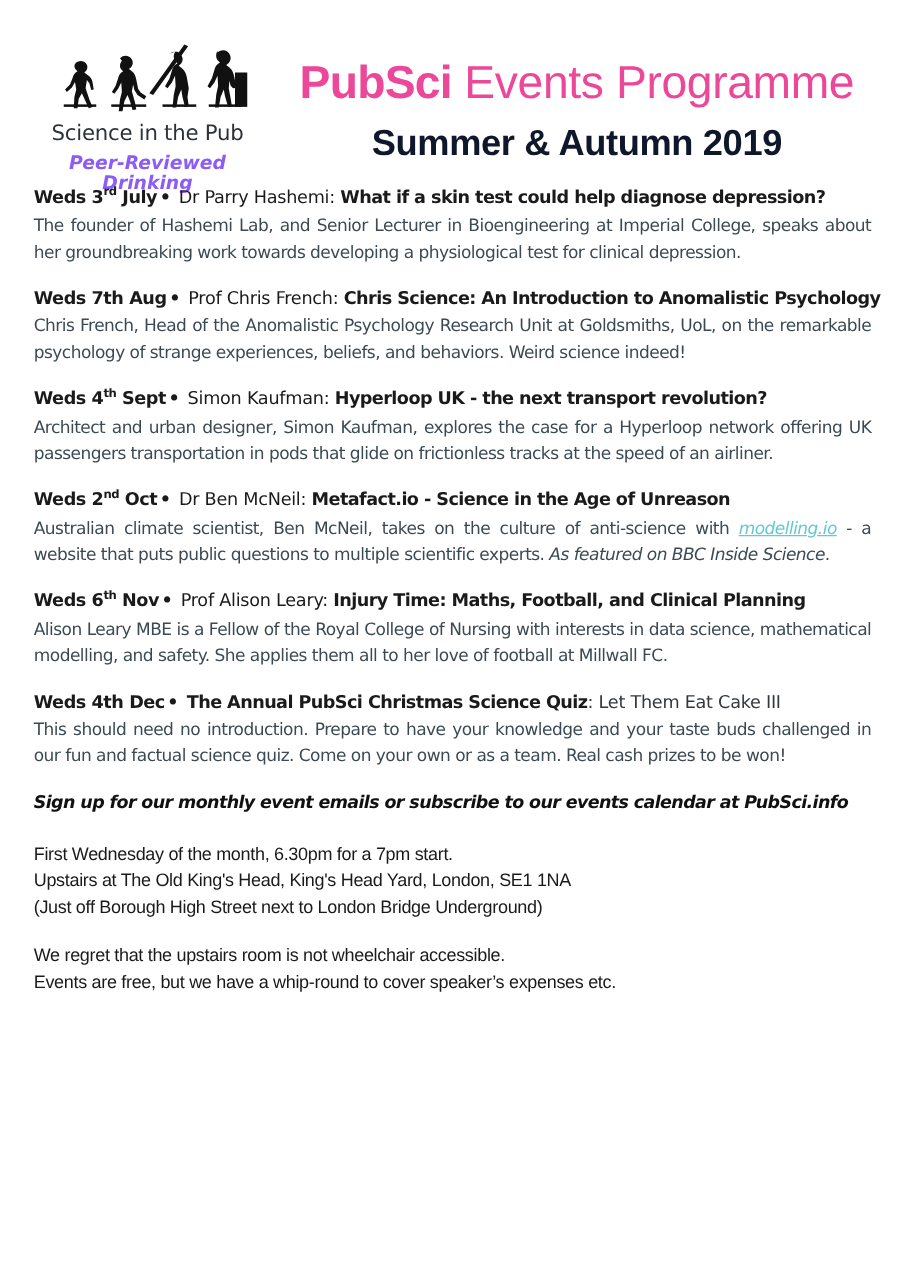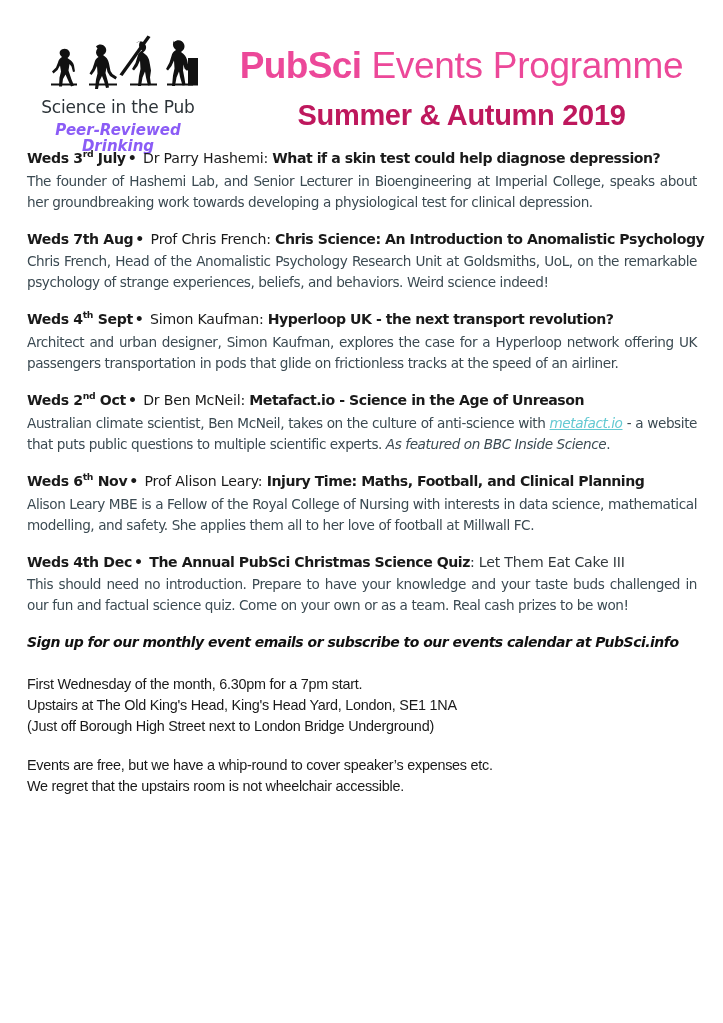--- a/index.html
+++ b/index.html
@@ -81,21 +81,21 @@
     letter-spacing: -0.6px;
   }
   .main-title .rest {
     font-weight: 400;
     letter-spacing: -0.3px;
   }
   .sub-title {
     font-family: "Liberation Sans", sans-serif;
     font-size: 29px;
     font-weight: bold;
-    color: #be185d;
+    color: #0f172a;
     margin-top: 13px;
     letter-spacing: -0.3px;
   }
 
   
   .events {
     padding: 0 26px 0 27px;
   }
   .event {
     margin-bottom: 18px;
@@ -276,21 +276,21 @@
       <p class="event-desc">Chris French, Head of the Anomalistic Psychology Research Unit at Goldsmiths, UoL, on the remarkable psychology of strange experiences, beliefs, and behaviors. Weird science indeed!</p>
     </div>
 
     <div class="event">
       <div class="event-heading"><span class="ev-date"><span>Weds 4</span><sup>th</sup><span> Sept</span></span><span class="ev-bullet">•</span><span class="ev-speaker"> Simon Kaufman: </span><span class="ev-talk">Hyperloop UK - the next transport revolution?</span></div>
       <p class="event-desc">Architect and urban designer, Simon Kaufman, explores the case for a Hyperloop network offering UK passengers transportation in pods that glide on frictionless tracks at the speed of an airliner.</p>
     </div>
 
     <div class="event">
       <div class="event-heading"><span class="ev-date"><span>Weds 2</span><sup>nd</sup><span> Oct</span></span><span class="ev-bullet">•</span><span class="ev-speaker"> Dr Ben McNeil: </span><span class="ev-talk">Metafact.io - Science in the Age of Unreason</span></div>
-      <p class="event-desc"><span>Australian climate scientist, Ben McNeil, takes on the culture of anti-science with </span><a class="link" href="#">metafact.io</a><span> - a website that puts public questions to multiple scientific experts. </span><span class="em">As featured on BBC Inside Science</span><span>.</span></p>
+      <p class="event-desc"><span>Australian climate scientist, Ben McNeil, takes on the culture of anti-science with </span><a class="link" href="#">modelling.io</a><span> - a website that puts public questions to multiple scientific experts. </span><span class="em">As featured on BBC Inside Science</span><span>.</span></p>
     </div>
 
     <div class="event">
       <div class="event-heading"><span class="ev-date"><span>Weds 6</span><sup>th</sup><span> Nov</span></span><span class="ev-bullet">•</span><span class="ev-speaker"> Prof Alison Leary: </span><span class="ev-talk">Injury Time: Maths, Football, and Clinical Planning</span></div>
       <p class="event-desc">Alison Leary MBE is a Fellow of the Royal College of Nursing with interests in data science, mathematical modelling, and safety. She applies them all to her love of football at Millwall FC.</p>
     </div>
 
     <div class="event">
       <div class="event-heading"><span class="ev-date"><span>Weds 4th Dec</span><sup></sup><span></span></span><span class="ev-bullet">•</span><span class="ev-talk"> The Annual PubSci Christmas Science Quiz</span><span class="ev-talk-light">: Let Them Eat Cake III</span></div>
       <p class="event-desc">This should need no introduction. Prepare to have your knowledge and your taste buds challenged in our fun and factual science quiz. Come on your own or as a team. Real cash prizes to be won!</p>
@@ -301,18 +301,18 @@
 
   <div class="signup">Sign up for our monthly event emails or subscribe to our events calendar at PubSci.info</div>
 
   <div class="findus">
     <div class="findus-line">First Wednesday of the month, 6.30pm for a 7pm start.</div>
     <div class="findus-line">Upstairs at The Old King's Head, King's Head Yard, London, SE1 1NA</div>
     <div class="findus-line">(Just off Borough High Street next to London Bridge Underground)</div>
   </div>
 
   <div class="notes">
+    <div class="notes-line">We regret that the upstairs room is not wheelchair accessible.</div>
     <div class="notes-line">Events are free, but we have a whip-round to cover speaker’s expenses etc.</div>
-    <div class="notes-line">We regret that the upstairs room is not wheelchair accessible.</div>
   </div>
 
 
 </div>
 
 </body></html>

